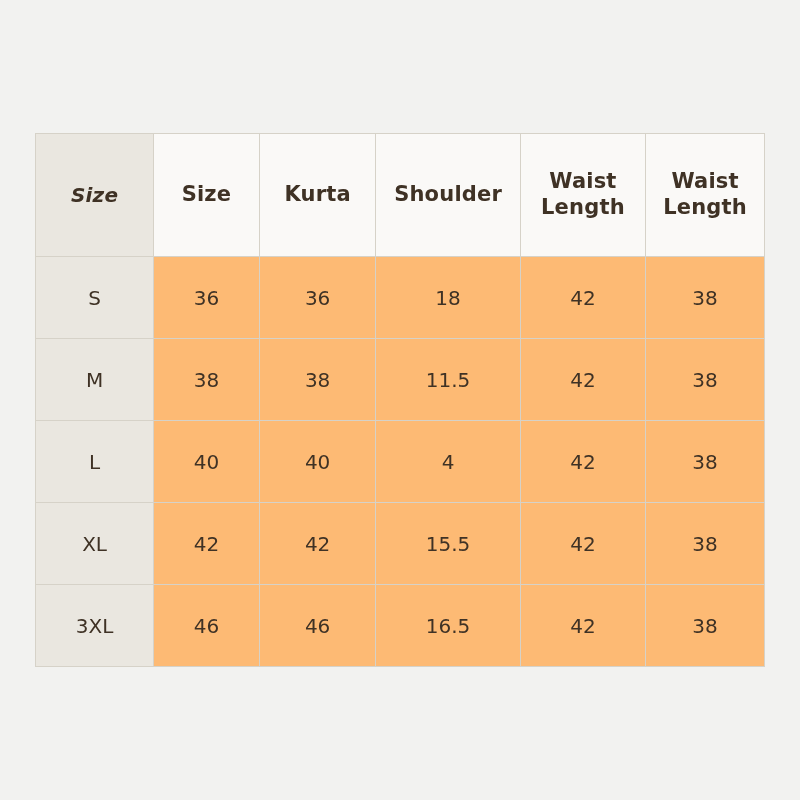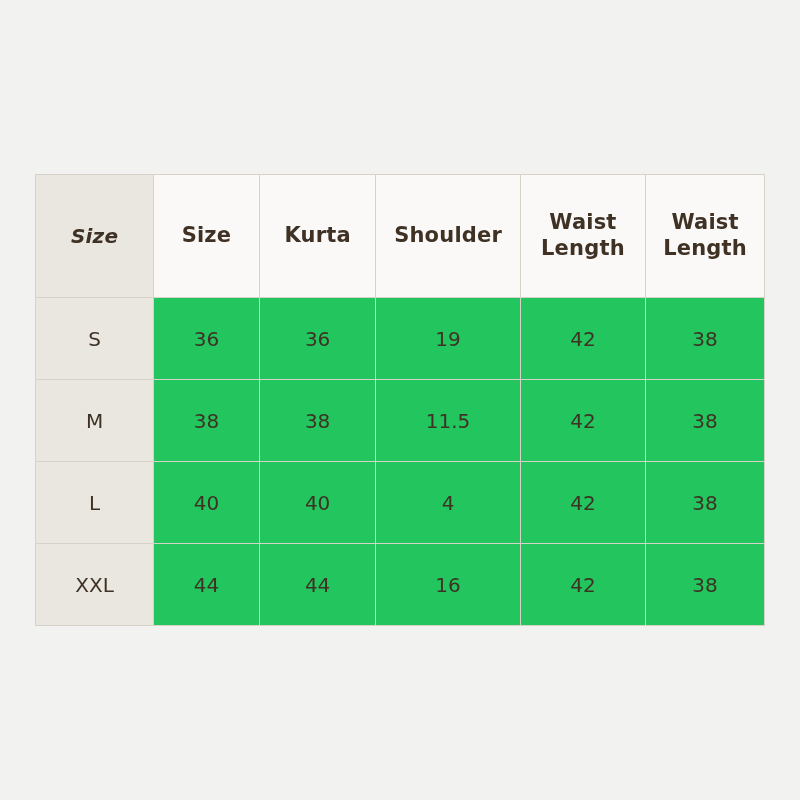--- a/index.html
+++ b/index.html
@@ -50,21 +50,21 @@
   thead th.size-head {
     background: #eae7e0;
     font-style: italic;
     font-size: 20px;
   }
   tbody td {
     font-size: 20px;
     font-weight: normal;
     height: 81px;
     padding: 0 4px;
-    background: #22c55e;
+    background: #fdba74;
     color: #3b3025;
   }
   tbody td.size-cell {
     background: #eae7e0;
   }
   col.c-size  { width: 16.2%; }
   col.c-bust  { width: 14.5%; }
   col.c-waist { width: 16.0%; }
   col.c-shoulder { width: 19.8%; }
   col.c-kurta { width: 17.2%; }
@@ -98,44 +98,52 @@
             <span>Waist</span><br>
             <span>Length</span>
           </th>
         </tr>
       </thead>
       <tbody>
         <tr>
           <td class="size-cell">S</td>
           <td>36</td>
           <td>36</td>
-          <td>19</td>
+          <td>18</td>
           <td>42</td>
           <td>38</td>
         </tr>
         <tr>
           <td class="size-cell">M</td>
           <td>38</td>
           <td>38</td>
           <td>11.5</td>
           <td>42</td>
           <td>38</td>
         </tr>
         <tr>
           <td class="size-cell">L</td>
           <td>40</td>
           <td>40</td>
           <td>4</td>
           <td>42</td>
           <td>38</td>
         </tr>
         <tr>
-          <td class="size-cell">XXL</td>
-          <td>44</td>
-          <td>44</td>
-          <td>16</td>
+          <td class="size-cell">XL</td>
+          <td>42</td>
+          <td>42</td>
+          <td>15.5</td>
+          <td>42</td>
+          <td>38</td>
+        </tr>
+        <tr>
+          <td class="size-cell">3XL</td>
+          <td>46</td>
+          <td>46</td>
+          <td>16.5</td>
           <td>42</td>
           <td>38</td>
         </tr>
       </tbody>
     </table>
   </div>
 </div>
 
 </body></html>

